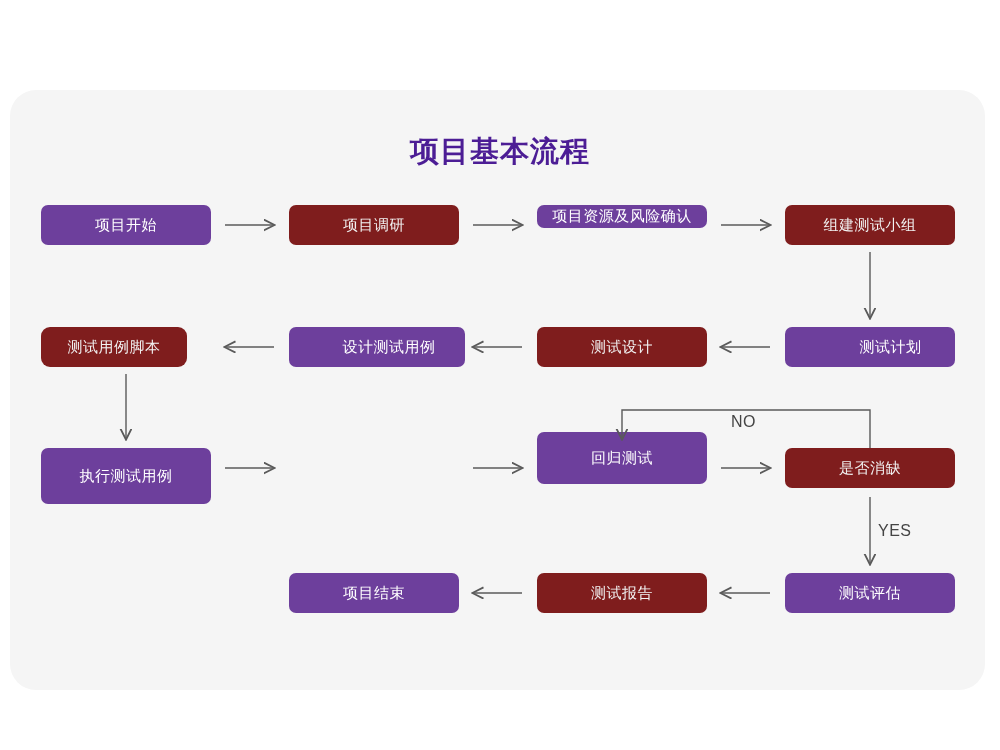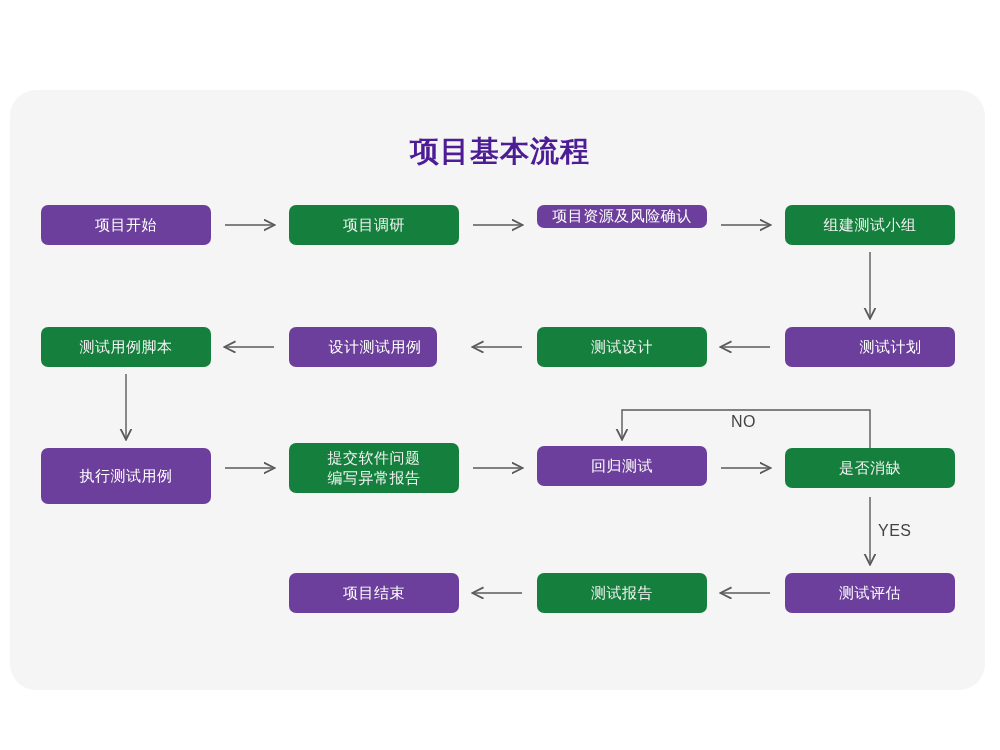--- a/index.html
+++ b/index.html
@@ -52,21 +52,21 @@
     font-size: 15px;
     line-height: 1.35;
     white-space: pre-line;
     letter-spacing: 0.5px;
   }
   .node.purple {
     background: #6d3f9c;
     color: #ffffff;
   }
   .node.gray {
-    background: #15803d;
+    background: #7f1d1d;
     color: #f2f2f2;
   }
 
   
   #wires {
     position: absolute;
     left: 0;
     top: 0;
     width: 1000px;
     height: 750px;
@@ -87,29 +87,27 @@
 
   <div id="card"></div>
 
   <div id="title">项目基本流程</div>
 
   <div class="node purple" style="left:41px;  top:205px; width:170px; height:40px;">项目开始</div>
   <div class="node gray" style="left:289px; top:205px; width:170px; height:40px;">项目调研</div>
   <div class="node purple" style="left:537px; top:205px; width:170px; height:23px;">项目资源及风险确认</div>
   <div class="node gray" style="left:785px; top:205px; width:170px; height:40px;">组建测试小组</div>
 
-  <div class="node gray" style="left:41px;  top:327px; width:170px; height:40px;">测试用例脚本</div>
-  <div class="node purple" style="left:289px; top:327px; width:148px; height:40px;padding-left:24px;">设计测试用例</div>
+  <div class="node gray" style="left:41px;  top:327px; width:146px; height:40px;border-radius:9px;">测试用例脚本</div>
+  <div class="node purple" style="left:289px; top:327px; width:176px; height:40px;padding-left:24px;">设计测试用例</div>
   <div class="node gray" style="left:537px; top:327px; width:170px; height:40px;">测试设计</div>
   <div class="node purple" style="left:785px; top:327px; width:170px; height:40px;padding-left:41px;">测试计划</div>
 
   <div class="node purple" style="left:41px;  top:448px; width:170px; height:56px;">执行测试用例</div>
-  <div class="node gray" style="left:289px; top:443px; width:170px; height:50px;">提交软件问题
-编写异常报告</div>
-  <div class="node purple" style="left:537px; top:446px; width:170px; height:40px;">回归测试</div>
+  <div class="node purple" style="left:537px; top:432px; width:170px; height:52px;">回归测试</div>
   <div class="node gray" style="left:785px; top:448px; width:170px; height:40px;">是否消缺</div>
 
   <div class="node purple" style="left:289px; top:573px; width:170px; height:40px;">项目结束</div>
   <div class="node gray" style="left:537px; top:573px; width:170px; height:40px;">测试报告</div>
   <div class="node purple" style="left:785px; top:573px; width:170px; height:40px;">测试评估</div>
 
   <div class="edge-label" style="left:731px; top:413px;">NO</div>
   <div class="edge-label" style="left:878px; top:522px;">YES</div>
 
   <svg id="wires" viewBox="0 0 1000 750" xmlns="http://www.w3.org/2000/svg">

